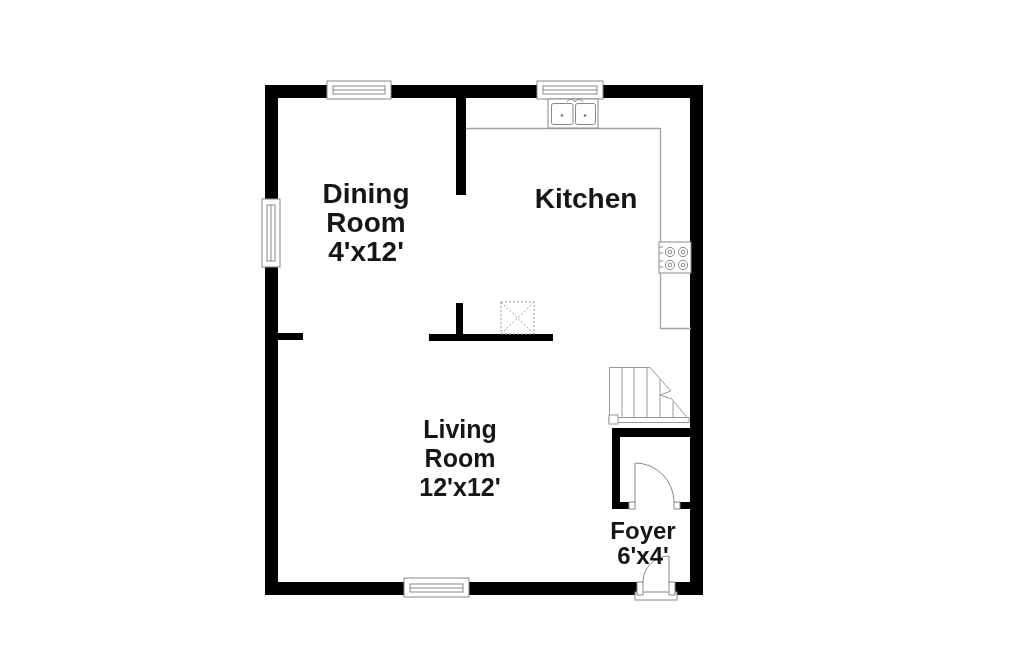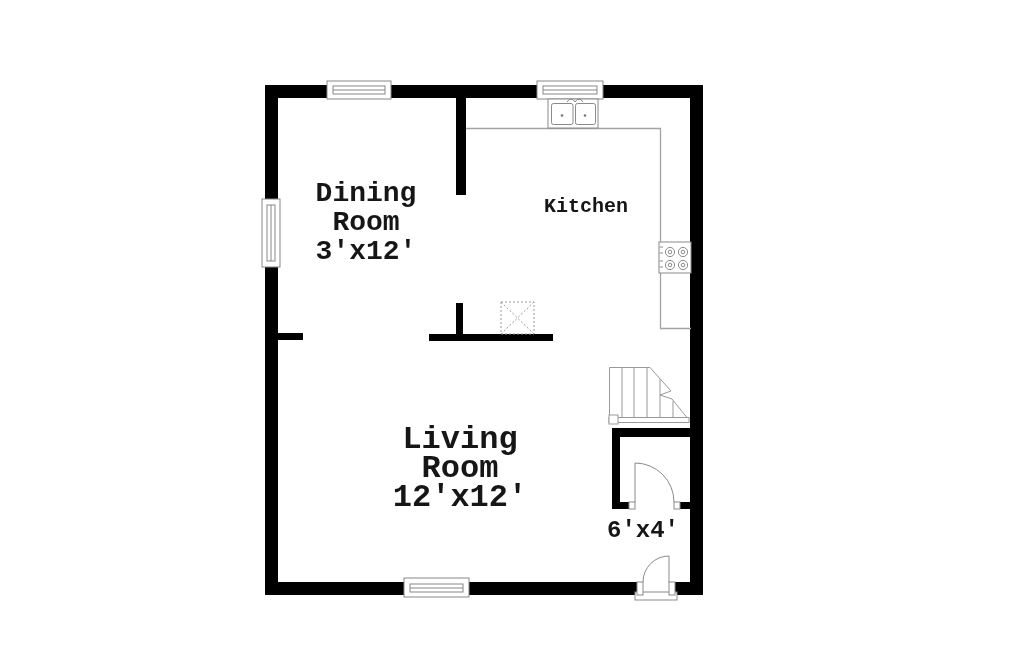--- a/index.html
+++ b/index.html
@@ -1,23 +1,23 @@
 <!DOCTYPE html>
 <html><head>
 <meta charset="utf-8">
 <style>
   html,body{margin:0;padding:0;background:#ffffff;}
   .stage{position:relative;width:1024px;height:651px;background:#ffffff;overflow:hidden;
-         font-family:Liberation Mono, monospace;}
+         font-family:Liberation Sans, sans-serif;}
   svg{position:absolute;left:0;top:0;}
   .room-label{position:absolute;text-align:center;font-weight:bold;color:#161616;letter-spacing:0;}
   .room-label .ln{white-space:nowrap;}
   .lbl-dining {left:266px;top:179px;width:200px;font-size:28px;line-height:29px;}
-  .lbl-kitchen{left:486px;top:192px;width:200px;font-size:20px;line-height:30px;}
-  .lbl-living {left:360px;top:425px;width:200px;font-size:32px;line-height:29px;}
+  .lbl-kitchen{left:486px;top:184px;width:200px;font-size:28px;line-height:30px;}
+  .lbl-living {left:360px;top:415px;width:200px;font-size:25px;line-height:29px;}
   .lbl-foyer  {left:583px;top:518px;width:120px;font-size:24px;line-height:25px;}
 </style>
 </head>
 <body>
 
 <div class="stage">
 
   <svg width="1024" height="651" viewBox="0 0 1024 651">
 
     <g fill="#000000" stroke="none">
@@ -110,30 +110,31 @@
       <rect x="637" y="582" width="6" height="13"></rect>
       <rect x="669" y="582" width="6" height="13"></rect>
       <line x1="669" y1="556" x2="669" y2="582"></line>
       <path d="M669 556 A26 26 0 0 0 643 582" fill="none"></path>
     </g>
   </svg>
 
   <div class="room-label lbl-dining">
     <div class="ln">Dining</div>
     <div class="ln">Room</div>
-    <div class="ln">3'x12'</div>
+    <div class="ln">4'x12'</div>
   </div>
 
   <div class="room-label lbl-kitchen">
     <div class="ln">Kitchen</div>
   </div>
 
   <div class="room-label lbl-living">
     <div class="ln">Living</div>
     <div class="ln">Room</div>
     <div class="ln">12'x12'</div>
   </div>
 
   <div class="room-label lbl-foyer">
+    <div class="ln">Foyer</div>
     <div class="ln">6'x4'</div>
   </div>
 
 </div>
 
 </body></html>

